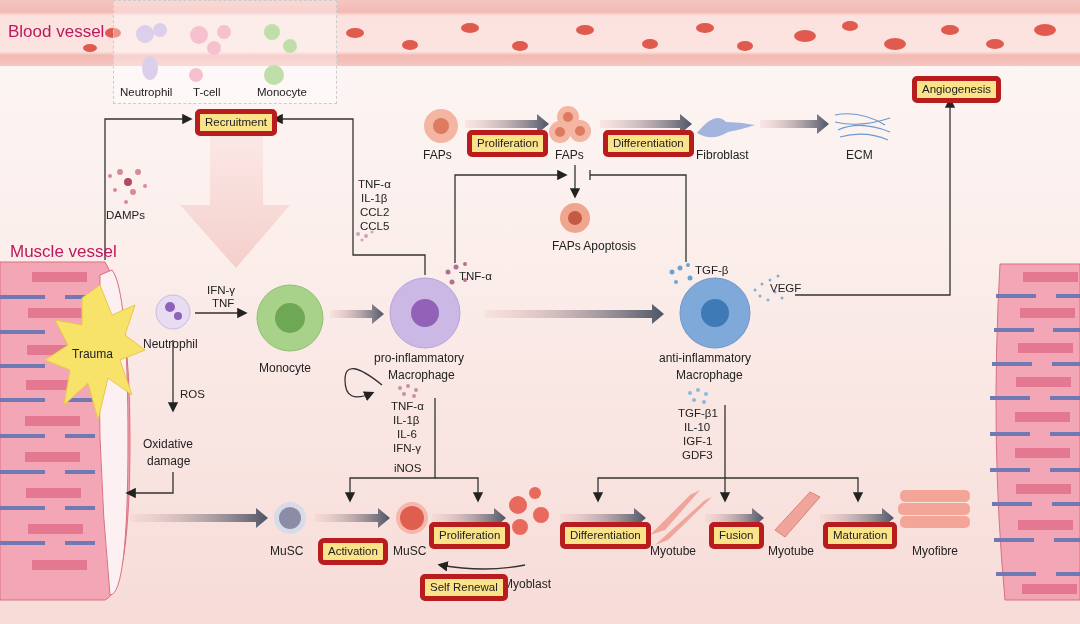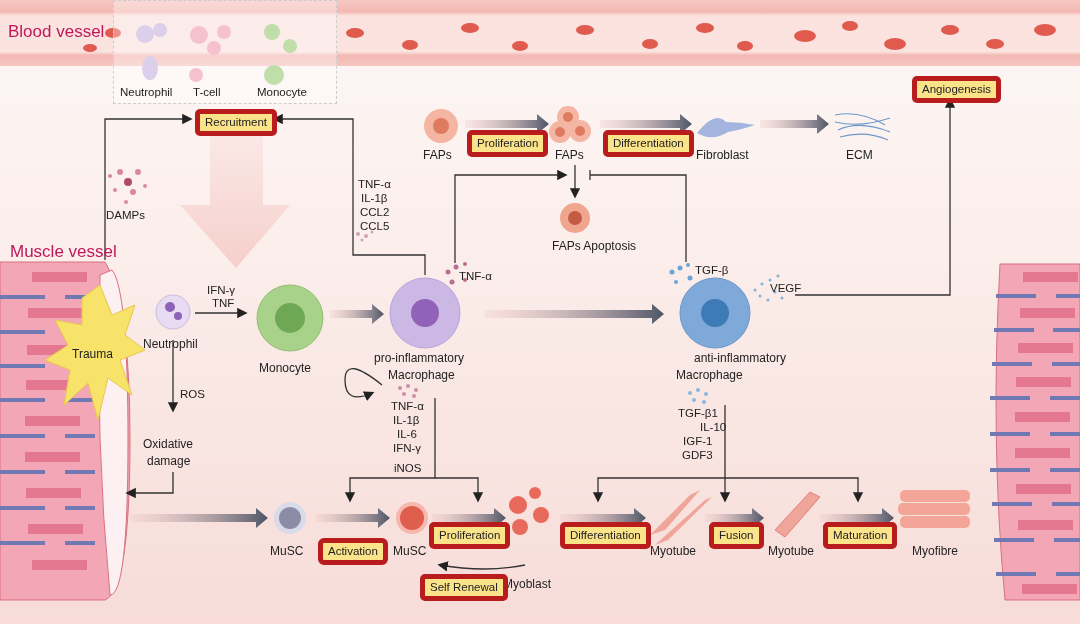--- a/index.html
+++ b/index.html
@@ -295,40 +295,40 @@
 <div class="lbl" style="left:72px;top:346px;">Trauma</div>
 <div class="lbl" style="left:143px;top:336px;">Neutrophil</div>
 <div class="lbl" style="left:259px;top:360px;">Monocyte</div>
 <div class="lbl small" style="left:207px;top:283px;">IFN-γ</div>
 <div class="lbl small" style="left:212px;top:296px;">TNF</div>
 <div class="lbl small" style="left:180px;top:387px;">ROS</div>
 <div class="lbl" style="left:143px;top:436px;">Oxidative</div>
 <div class="lbl" style="left:147px;top:453px;">damage</div>
 <div class="lbl" style="left:374px;top:350px;">pro-inflammatory</div>
 <div class="lbl" style="left:388px;top:367px;">Macrophage</div>
-<div class="lbl" style="left:659px;top:350px;margin-left:35px;">anti-inflammatory</div>
+<div class="lbl" style="left:659px;top:350px;">anti-inflammatory</div>
 <div class="lbl" style="left:676px;top:367px;">Macrophage</div>
 
 <div class="lbl small" style="left:358px;top:177px;">TNF-α</div>
 <div class="lbl small" style="left:361px;top:191px;">IL-1β</div>
 <div class="lbl small" style="left:360px;top:205px;">CCL2</div>
 <div class="lbl small" style="left:360px;top:219px;">CCL5</div>
 <div class="lbl small" style="left:459px;top:269px;">TNF-α</div>
 
 <div class="lbl small" style="left:391px;top:399px;">TNF-α</div>
 <div class="lbl small" style="left:393px;top:413px;">IL-1β</div>
 <div class="lbl small" style="left:397px;top:427px;">IL-6</div>
 <div class="lbl small" style="left:393px;top:441px;">IFN-γ</div>
 <div class="lbl small" style="left:394px;top:461px;">iNOS</div>
 
 <div class="lbl small" style="left:695px;top:263px;">TGF-β</div>
 <div class="lbl small" style="left:770px;top:281px;">VEGF</div>
 
 <div class="lbl small" style="left:678px;top:406px;">TGF-β1</div>
-<div class="lbl small" style="left:700px;top:420px;">IL-10</div>
+<div class="lbl small" style="left:684px;top:420px;">IL-10</div>
 <div class="lbl small" style="left:683px;top:434px;">IGF-1</div>
 <div class="lbl small" style="left:682px;top:448px;">GDF3</div>
 
 <div class="lbl" style="left:423px;top:147px;">FAPs</div>
 <div class="lbl" style="left:555px;top:147px;">FAPs</div>
 <div class="lbl" style="left:696px;top:147px;">Fibroblast</div>
 <div class="lbl" style="left:846px;top:147px;">ECM</div>
 <div class="lbl" style="left:528px;top:238px;margin-left:24px;">FAPs Apoptosis</div>
 
 <div class="lbl" style="left:270px;top:543px;">MuSC</div>

